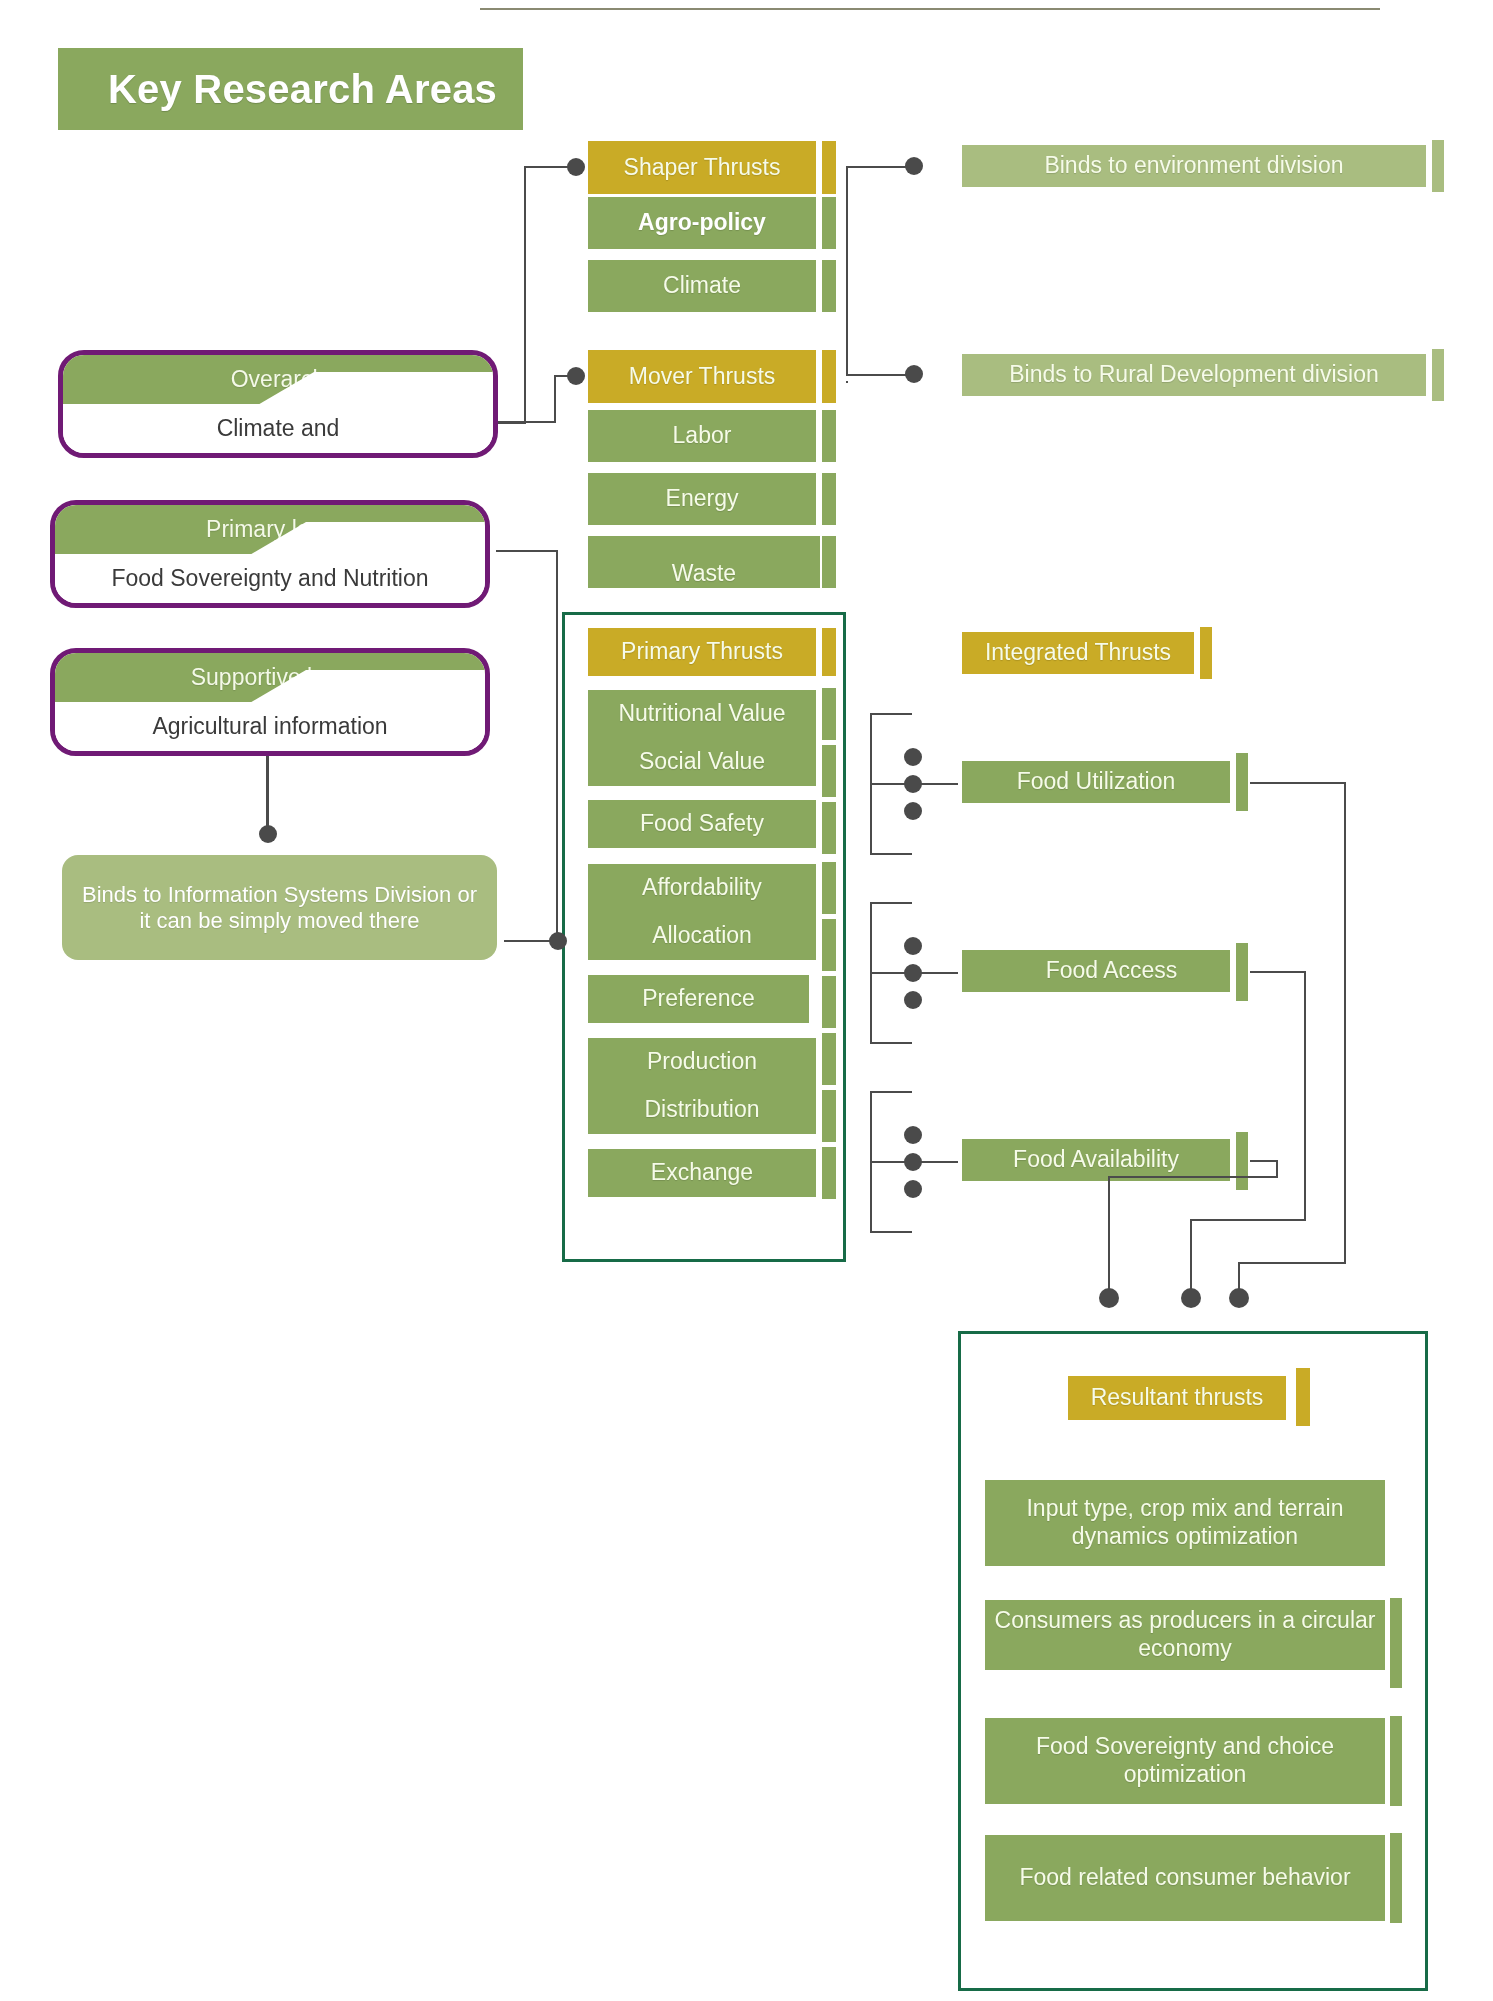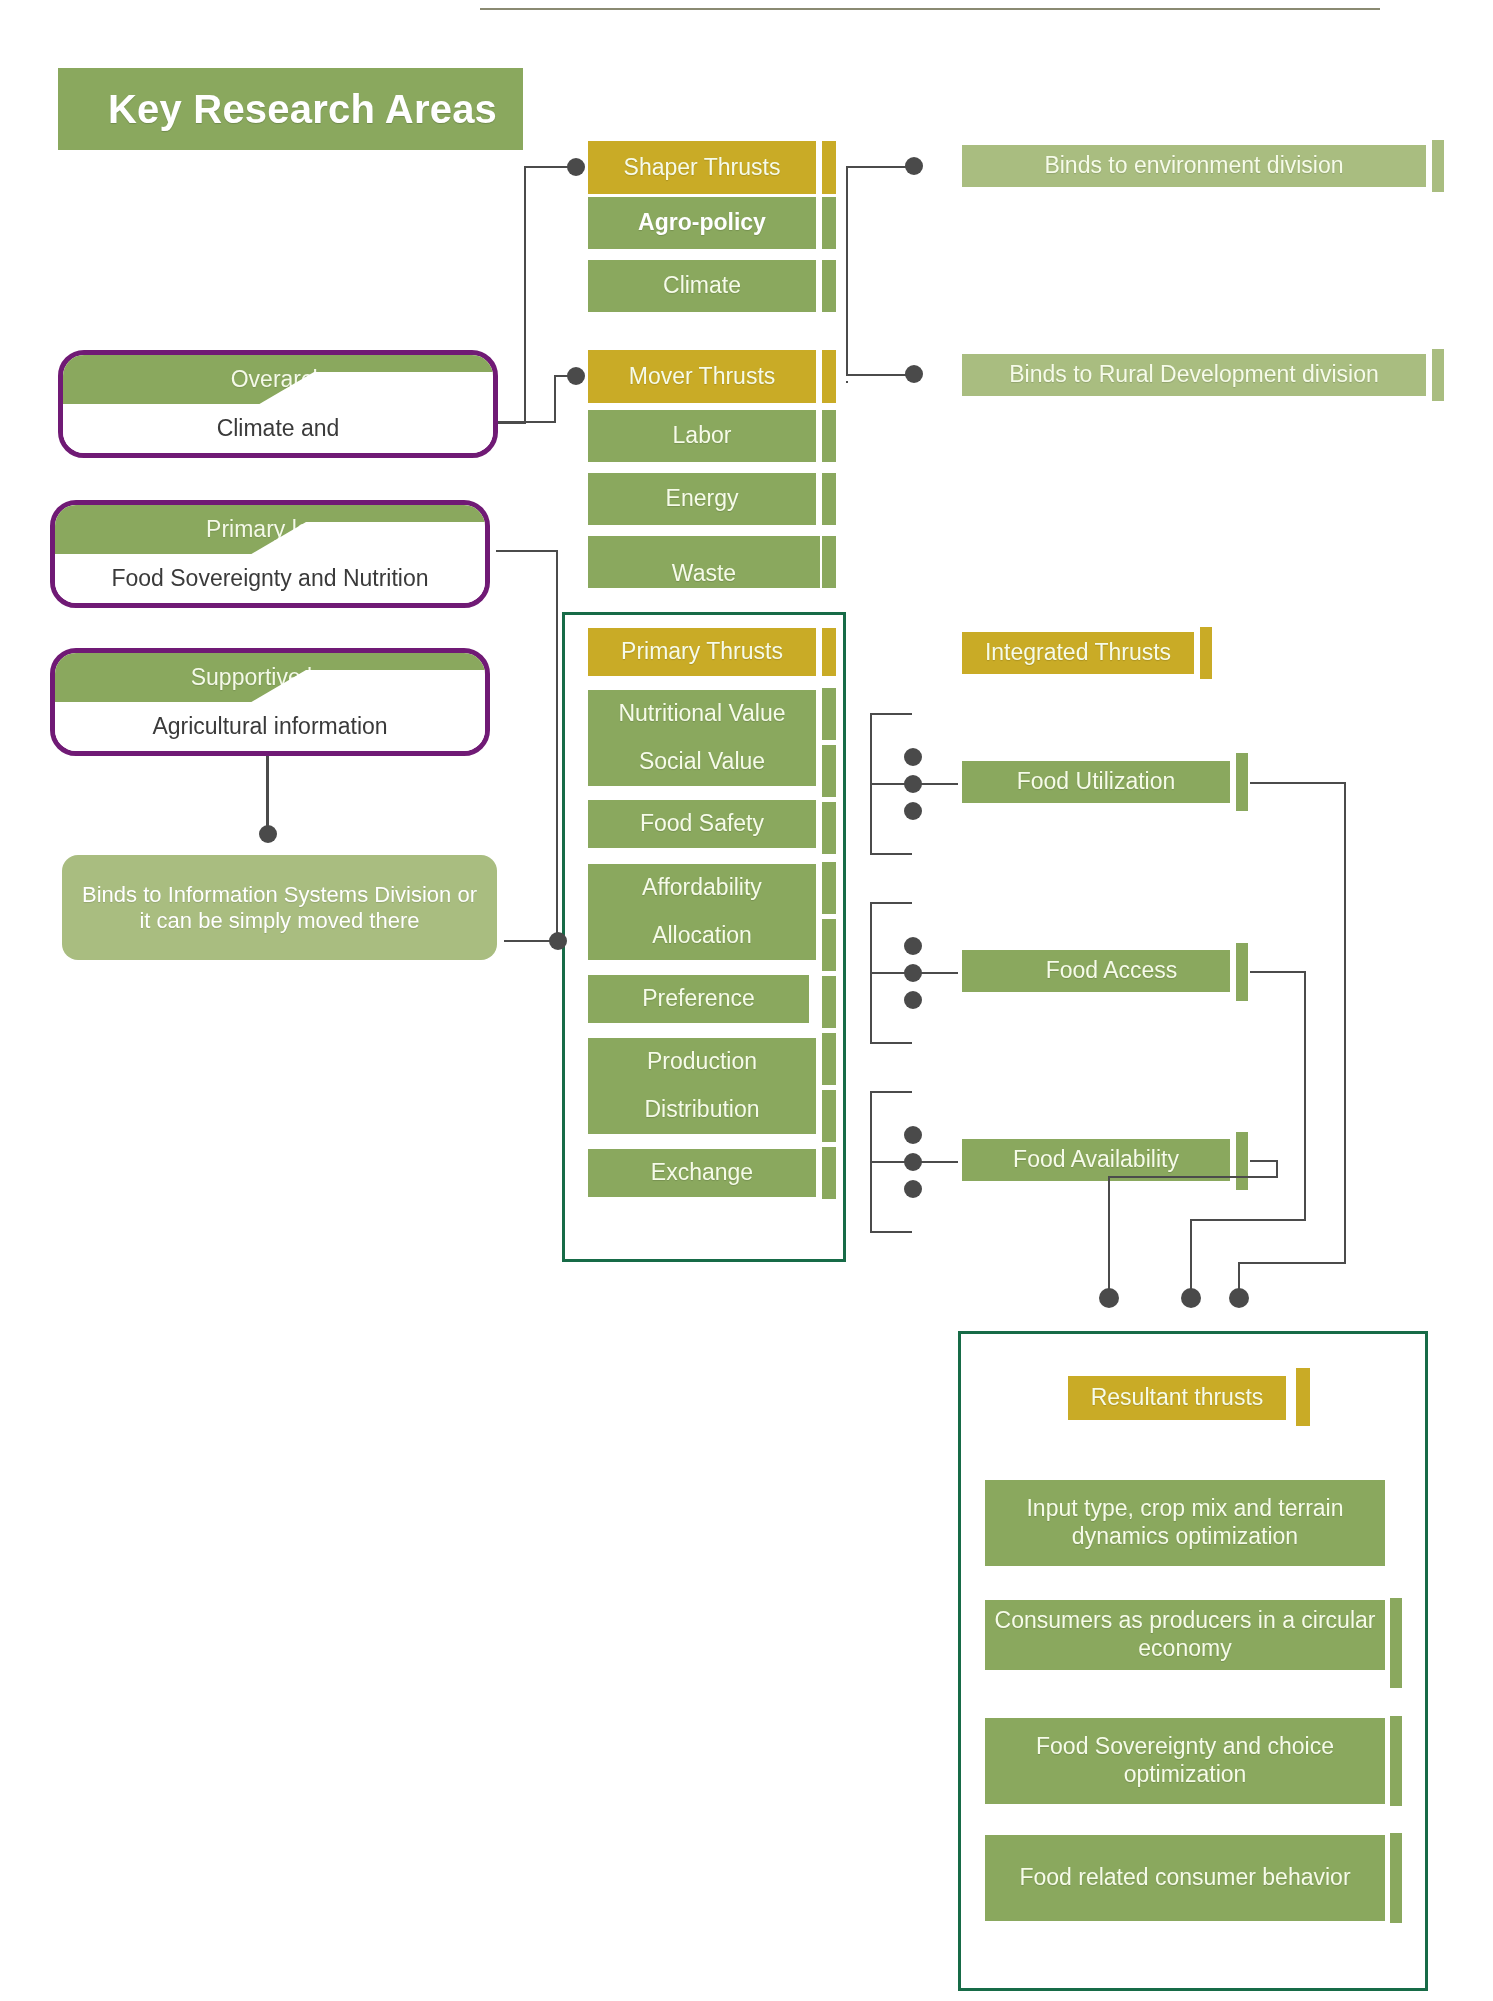--- a/index.html
+++ b/index.html
@@ -19,21 +19,21 @@
   
   .top-rule{
     position:absolute;left:480px;top:8px;width:900px;height:2px;
     background:#8a8a72;
   }
 
   
   .title-box{
     left:58px;top:48px;width:465px;height:82px;
     background:#8aa85e;
-    display:flex;align-items:center;margin-top:20px;
+    display:flex;align-items:center;
   }
   .title-text{
     color:#ffffff;font-size:40px;font-weight:bold;
     padding-left:50px;letter-spacing:.2px;
     text-shadow:0 1px 1px rgba(0,0,0,.18);
   }
 
   
   .lens{
     border:5px solid #701a75;

